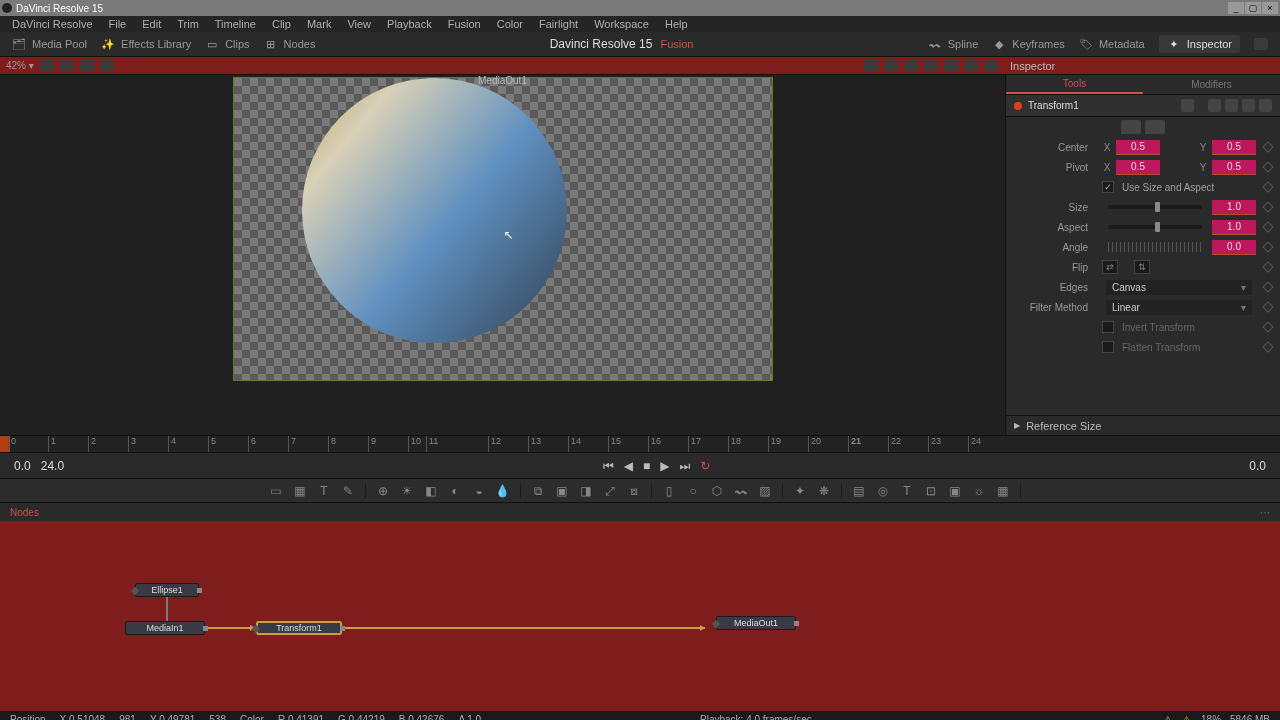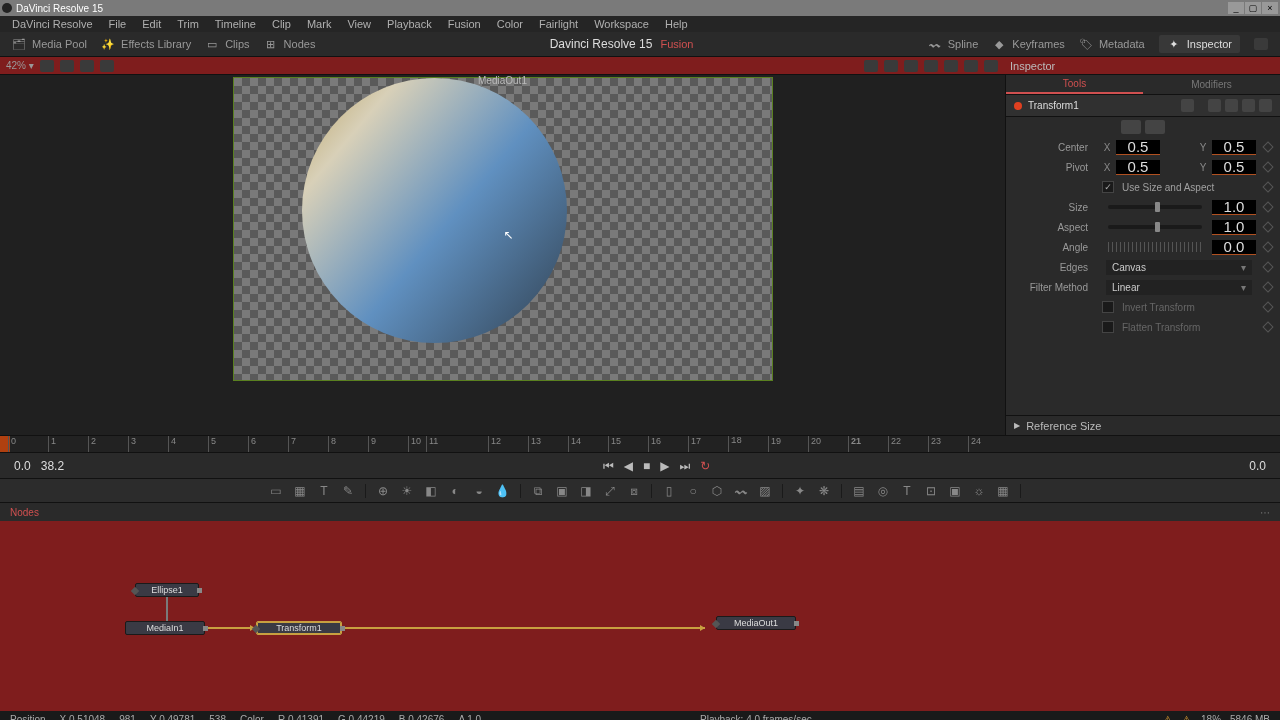--- a/index.html
+++ b/index.html
@@ -53,21 +53,21 @@
 .node-name-row { height:22px; display:flex; align-items:center; padding:0 8px; gap:6px; background:#303030; border-bottom:1px solid #111; }
 .node-name-row .dot { width:8px; height:8px; border-radius:50%; background:#e04020; }
 .node-name-row .name { color:#ddd; font-size:10px; flex:1; }
 .node-name-row .tools { display:flex; gap:4px; }
 .nact { width:13px; height:13px; background:#444; border-radius:2px; }
 .mode-row { height:20px; display:flex; align-items:center; justify-content:center; gap:4px; padding:4px 0; }
 .mode-btn { width:20px; height:14px; background:#444; border-radius:2px; }
 .param-row { height:20px; display:flex; align-items:center; padding:0 8px 0 0; gap:4px; font-size:10px; }
 .param-label { width:92px; text-align:right; color:#999; padding-right:10px; }
 .param-sub { width:10px; color:#888; text-align:center; }
-.param-input { width:44px; height:15px; background:#000000; color:#ddd; text-align:center; border:none; border-bottom:1px solid #b05020; font-size:15px; }
+.param-input { width:44px; height:15px; background:#be185d; color:#ddd; text-align:center; border:none; border-bottom:1px solid #b05020; font-size:10px; }
 .param-slider { flex:1; height:4px; background:#1a1a1a; border-radius:2px; position:relative; margin:0 6px; }
 .param-slider .knob { position:absolute; top:-3px; left:50%; width:5px; height:10px; background:#888; border-radius:1px; }
 .kf { width:8px; height:8px; transform:rotate(45deg); border:1px solid #555; margin-left:4px; }
 .param-check { width:12px; height:12px; background:#1a1a1a; border:1px solid #444; display:flex; align-items:center; justify-content:center; }
 .param-check.on::after { content:"✓"; color:#aaa; font-size:9px; }
 .param-drop { flex:1; height:15px; background:#222; color:#ccc; padding:0 6px; display:flex; align-items:center; justify-content:space-between; font-size:10px; margin:0 4px; }
 .param-drop::after { content:"▾"; color:#777; }
 .dial { flex:1; height:10px; background:repeating-linear-gradient(90deg,#555 0 1px,transparent 1px 4px); margin:0 6px; }
 .flipbtn { width:16px; height:14px; background:#1a1a1a; border:1px solid #444; display:flex; align-items:center; justify-content:center; font-size:9px; color:#888; }
 .refsize { height:20px; display:flex; align-items:center; padding:0 8px; gap:6px; border-top:1px solid #111; color:#bbb; }
@@ -278,20 +278,28 @@
       <div class="param-slider">
           <div class="knob"></div>
         </div>
       <input class="param-input" value="1.0" style="">
       <div class="kf"></div>
     </div>
     <div class="param-row">
       <div class="param-label">Angle</div>
       <div class="dial"></div>
       <input class="param-input" value="0.0" style="">
+      <div class="kf"></div>
+    </div>
+    <div class="param-row">
+      <div class="param-label">Flip</div>
+      <div class="flipbtn">⇄</div>
+      <div style="width:8px"></div>
+      <div class="flipbtn">⇅</div>
+      <div style="flex:1"></div>
       <div class="kf"></div>
     </div>
     <div class="param-row">
       <div class="param-label">Edges</div>
       <div class="param-drop">
           <span>Canvas</span>
         </div>
       <div class="kf"></div>
     </div>
     <div class="param-row">
@@ -336,31 +344,31 @@
     <div class="ruler-mark" style="left: 328px;">8</div>
     <div class="ruler-mark" style="left: 368px;">9</div>
     <div class="ruler-mark" style="left: 408px;">10</div>
     <div class="ruler-mark" style="left: 426px;">11</div>
     <div class="ruler-mark" style="left: 488px;">12</div>
     <div class="ruler-mark" style="left: 528px;">13</div>
     <div class="ruler-mark" style="left: 568px;">14</div>
     <div class="ruler-mark" style="left: 608px;">15</div>
     <div class="ruler-mark" style="left: 648px;">16</div>
     <div class="ruler-mark" style="left: 688px;">17</div>
-    <div class="ruler-mark" style="left: 728px; font-family: Liberation Mono, monospace;">18</div>
+    <div class="ruler-mark" style="left: 728px;">18</div>
     <div class="ruler-mark" style="left: 768px;">19</div>
     <div class="ruler-mark" style="left: 808px;">20</div>
     <div class="ruler-mark" style="left: 848px; font-weight: bold;">21</div>
     <div class="ruler-mark" style="left: 888px;">22</div>
     <div class="ruler-mark" style="left: 928px;">23</div>
     <div class="ruler-mark" style="left: 968px;">24</div>
   </div>
 
 <div class="transport">
-  <div class="left"><span>0.0</span>&nbsp;&nbsp;&nbsp;<span>38.2</span></div>
+  <div class="left"><span>0.0</span>&nbsp;&nbsp;&nbsp;<span>24.0</span></div>
   <div class="center">
     <div class="tbtn">⏮</div>
     <div class="tbtn">◀</div>
     <div class="tbtn">■</div>
     <div class="tbtn">▶</div>
     <div class="tbtn">⏭</div>
     <div class="tbtn loop">↻</div>
   </div>
   <div class="right">0.0</div>
 </div>

